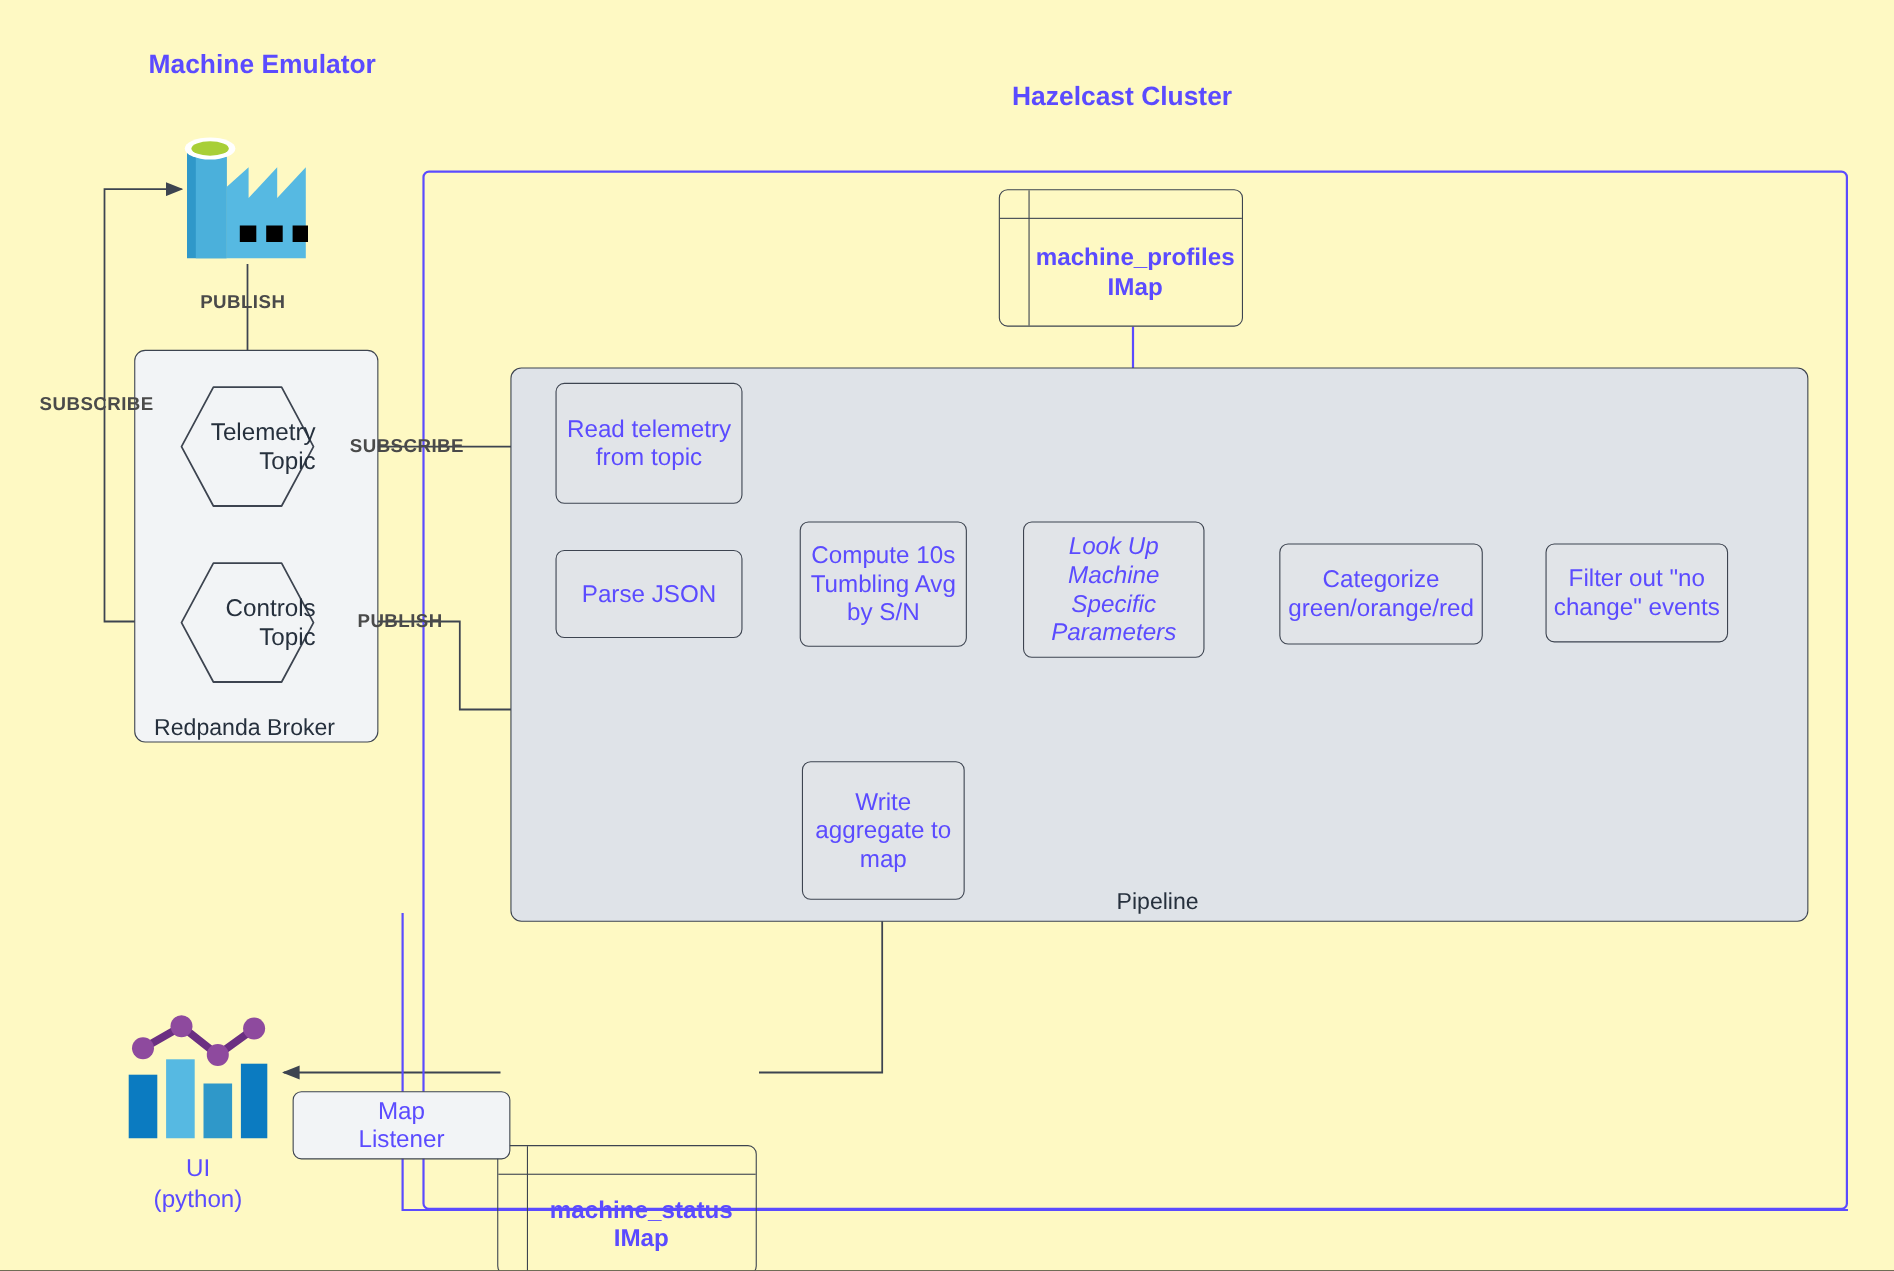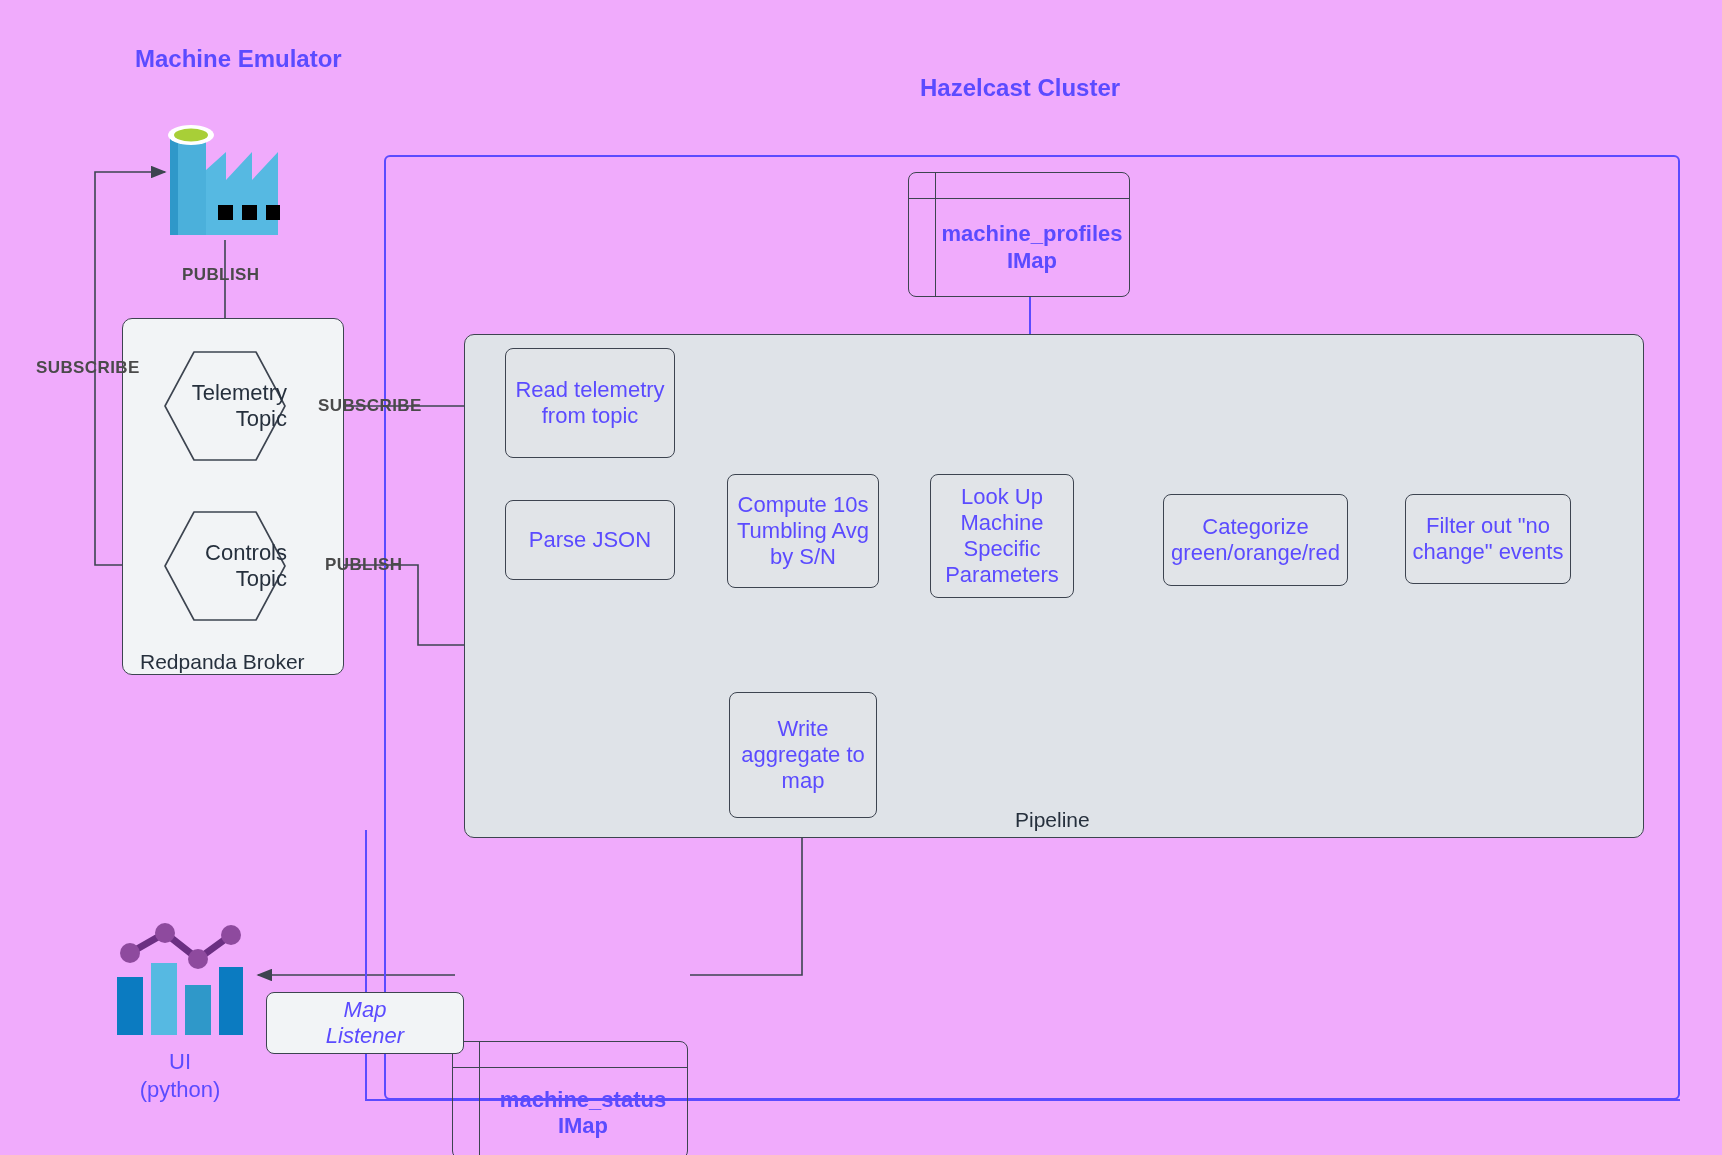--- a/index.html
+++ b/index.html
@@ -1,16 +1,16 @@
 <!DOCTYPE html>
 <html><head>
 <meta charset="utf-8">
 <style>
   html,body{margin:0;padding:0;background:#000;}
-  #stage{position:relative;width:1722px;height:1155px;background:#f0abfc;
+  #stage{position:relative;width:1722px;height:1155px;background:#fef9c3;
          font-family:"Liberation Sans","DejaVu Sans",sans-serif;overflow:hidden;}
   .abs{position:absolute;}
 
   
   .title{color:#5b4bff;font-weight:bold;font-size:24px;white-space:nowrap;}
 
   
   .node{box-sizing:border-box;border:1.6px solid #3d4450;border-radius:8px;
         background:#e1e4e8;display:flex;align-items:center;justify-content:center;
         text-align:center;color:#5b4bff;font-size:22px;line-height:1.18;padding:1px 6px;}
@@ -160,21 +160,21 @@
   </div>
 
   <div class="abs node" style="left:505px;top:500px;width:170px;height:80px;">
     <span>Parse JSON</span>
   </div>
 
   <div class="abs node" style="left:727px;top:474px;width:152px;height:114px;">
     <span>Compute 10s Tumbling Avg by S/N</span>
   </div>
 
-  <div class="abs node" style="left:930px;top:474px;width:144px;height:124px;">
+  <div class="abs node" style="left:930px;top:474px;width:165px;height:124px;font-style:italic;">
     <span>Look Up Machine Specific Parameters</span>
   </div>
 
   <div class="abs node" style="left:1163px;top:494px;width:185px;height:92px;">
     <span>Categorize green/orange/red</span>
   </div>
 
   <div class="abs node" style="left:1405px;top:494px;width:166px;height:90px;">
     <span>Filter out "no change" events</span>
   </div>
@@ -188,21 +188,21 @@
     <div class="hdr"></div>
     <div class="col"></div>
     <div class="txt">
       <div>
         <div>machine_status</div>
         <div>IMap</div>
       </div>
     </div>
   </div>
 
-  <div class="abs node plain" style="left:266px;top:992px;width:198px;height:62px;flex-direction:column;font-style:italic;">
+  <div class="abs node plain" style="left:266px;top:992px;width:198px;height:62px;flex-direction:column;">
     <span>Map</span>
     <span>Listener</span>
   </div>
 
   <div class="abs" style="left:115px;top:915px;width:130px;height:120px;">
     <svg width="130" height="120" viewBox="0 0 130 120">
       <rect x="2" y="62" width="26" height="58" fill="#0b7bc1"></rect>
       <rect x="36" y="48" width="26" height="72" fill="#56b9e2"></rect>
       <rect x="70" y="70" width="26" height="50" fill="#2f98c9"></rect>
       <rect x="104" y="52" width="24" height="68" fill="#0b7bc1"></rect>

